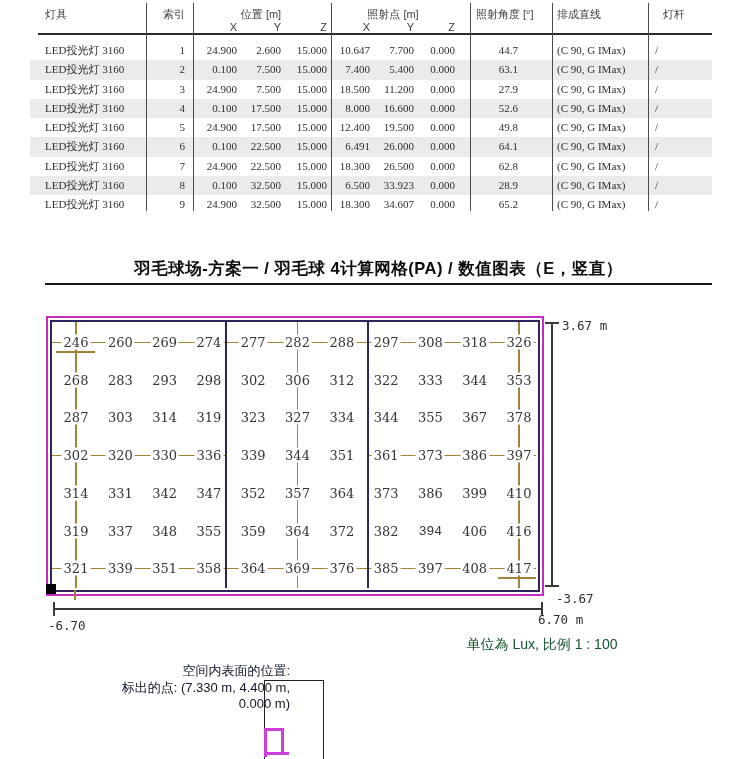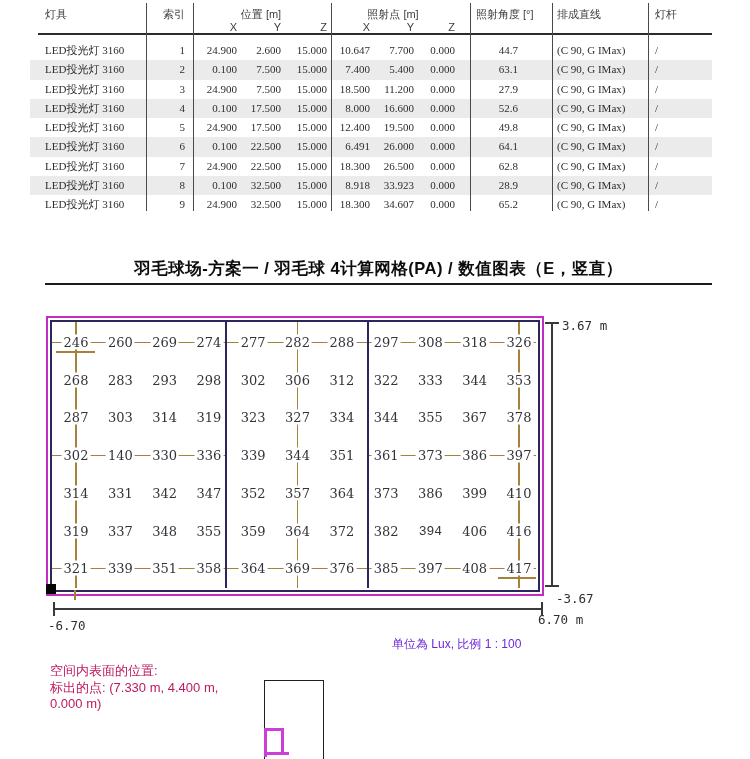--- a/index.html
+++ b/index.html
@@ -11,21 +11,21 @@
   
   #lum-table{left:30px;top:0;width:682px;}
   .hdr-row{display:flex;font-size:11px;color:#3c3c3c;}
   .cell{box-sizing:border-box;white-space:nowrap;overflow:visible;}
   .h-lum{width:116px;padding-left:15px;}
   .h-idx{width:47px;padding-right:8px;text-align:right;}
   .h-pos{width:136px;text-align:center;}
   .h-aim{width:128px;text-align:center;}
   .h-ang{width:63px;padding-left:19px;}
   .h-line{width:130px;padding-left:37px;}
-  .h-pole{width:62px;padding-left:5px;font-family:Liberation Serif, serif;}
+  .h-pole{width:62px;padding-left:13px;font-family:Liberation Serif, serif;}
   .sp-xyz{width:163px;}
   .c1{width:116px;padding-left:15px;text-align:left;}
   .c2{width:47px;padding-right:8px;text-align:right;}
   .c3{width:46px;padding-right:2px;text-align:right;}
   .c4{width:44px;padding-right:2px;text-align:right;}
   .c5{width:46px;padding-right:2px;text-align:right;}
   .c6{width:43px;padding-right:2px;text-align:right;}
   .c7{width:44px;padding-right:2px;text-align:right;}
   .c8{width:41px;padding-right:2px;text-align:right;}
   .c9{width:63px;padding-right:2px;text-align:right;}
@@ -44,22 +44,22 @@
   #grid-navy{position:absolute;left:0;top:0;width:486px;height:268px;border:2px solid #2b265e;}
   .navy-v{position:absolute;top:2px;height:266px;width:2px;background:#2b265e;}
   .tan{position:absolute;background:#a5813a;}
   .gval{position:absolute;transform:translate(-50%,-50%);background:#ffffff;padding:0 2px;
         font-family:"DejaVu Serif", serif;font-size:13px;color:#33333a;line-height:15px;}
   #origin-sq{position:absolute;left:-4px;top:264px;width:10px;height:10px;background:#050505;}
   
   .dim{background:#3a3a3a;}
   .dim-txt{font-family:"DejaVu Sans Mono", monospace;font-size:12.5px;color:#2f2f2f;white-space:nowrap;}
   
-  #scale-note{left:392px;top:636px;width:300px;text-align:left;font-size:12px;color:#6d28d9;}
-  #surface-info{left:50px;top:663px;width:240px;font-size:13px;line-height:16.5px;color:#be185d;}
+  #scale-note{left:392px;top:636px;width:300px;text-align:center;font-size:14px;color:#14532d;}
+  #surface-info{left:50px;top:663px;width:240px;font-size:13px;line-height:16.5px;color:#0f172a;text-align:right;}
   
   #room-rect{left:264px;top:680px;width:58px;height:79px;border-top:1.6px solid #202020;
              border-left:1.6px solid #202020;border-right:1.6px solid #202020;}
   .mk{position:absolute;background:#cb3fd8;}
 </style>
 </head>
 <body>
 
 <div id="lum-table" class="abs">
   <div class="hdr-row" style="height:14px;line-height:14px;padding-top:7px;">
@@ -172,21 +172,21 @@
         <div class="cell c9">62.8</div>
         <div class="cell c10">(C 90, G IMax)</div>
         <div class="cell c11">/</div>
       </div>
       <div class="data-row alt">
         <div class="cell c1">LED投光灯 3160</div>
         <div class="cell c2">8</div>
         <div class="cell c3">0.100</div>
         <div class="cell c4">32.500</div>
         <div class="cell c5">15.000</div>
-        <div class="cell c6">8.918</div>
+        <div class="cell c6">6.500</div>
         <div class="cell c7">33.923</div>
         <div class="cell c8">0.000</div>
         <div class="cell c9">28.9</div>
         <div class="cell c10">(C 90, G IMax)</div>
         <div class="cell c11">/</div>
       </div>
       <div class="data-row">
         <div class="cell c1">LED投光灯 3160</div>
         <div class="cell c2">9</div>
         <div class="cell c3">24.900</div>
@@ -258,21 +258,21 @@
       <span class="gval" style="left: 114.6px; top: 97.4px;">314</span>
       <span class="gval" style="left: 158.9px; top: 97.4px;">319</span>
       <span class="gval" style="left: 203.2px; top: 97.4px;">323</span>
       <span class="gval" style="left: 247.5px; top: 97.4px;">327</span>
       <span class="gval" style="left: 291.8px; top: 97.4px;">334</span>
       <span class="gval" style="left: 336.1px; top: 97.4px;">344</span>
       <span class="gval" style="left: 380.4px; top: 97.4px;">355</span>
       <span class="gval" style="left: 424.7px; top: 97.4px;">367</span>
       <span class="gval" style="left: 469px; top: 97.4px;">378</span>
       <span class="gval" style="left: 26px; top: 135.1px;">302</span>
-      <span class="gval" style="left: 70.3px; top: 135.1px;">140</span>
+      <span class="gval" style="left: 70.3px; top: 135.1px;">320</span>
       <span class="gval" style="left: 114.6px; top: 135.1px;">330</span>
       <span class="gval" style="left: 158.9px; top: 135.1px;">336</span>
       <span class="gval" style="left: 203.2px; top: 135.1px;">339</span>
       <span class="gval" style="left: 247.5px; top: 135.1px;">344</span>
       <span class="gval" style="left: 291.8px; top: 135.1px;">351</span>
       <span class="gval" style="left: 336.1px; top: 135.1px;">361</span>
       <span class="gval" style="left: 380.4px; top: 135.1px;">373</span>
       <span class="gval" style="left: 424.7px; top: 135.1px;">386</span>
       <span class="gval" style="left: 469px; top: 135.1px;">397</span>
       <span class="gval" style="left: 26px; top: 172.8px;">314</span>

